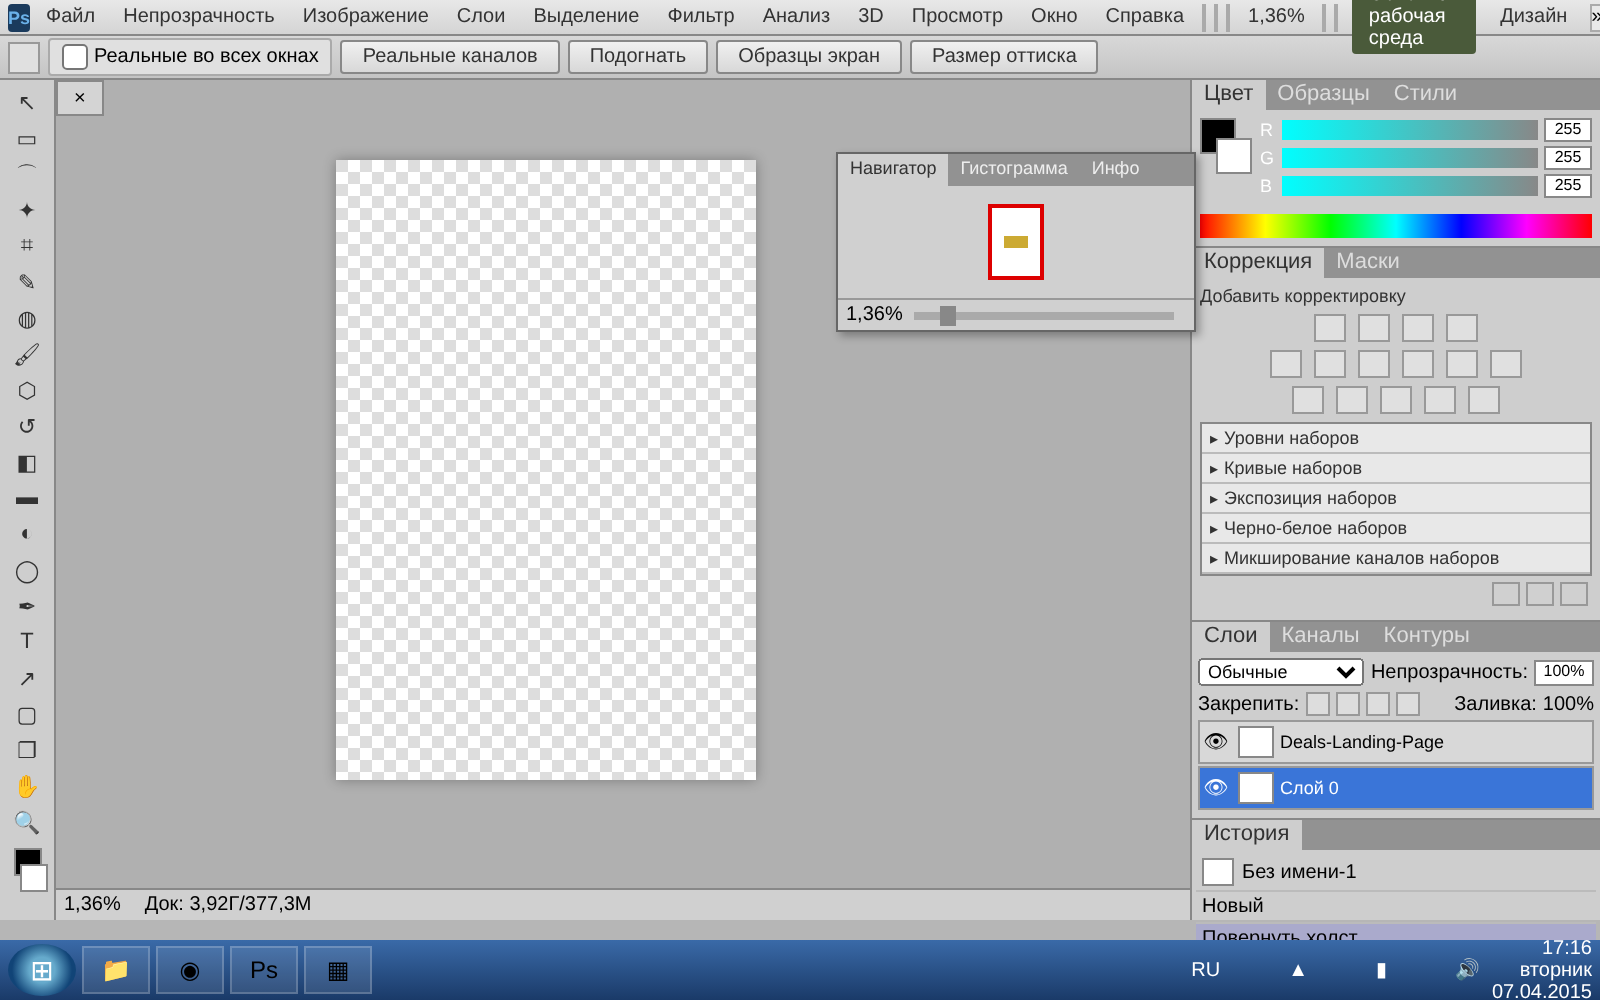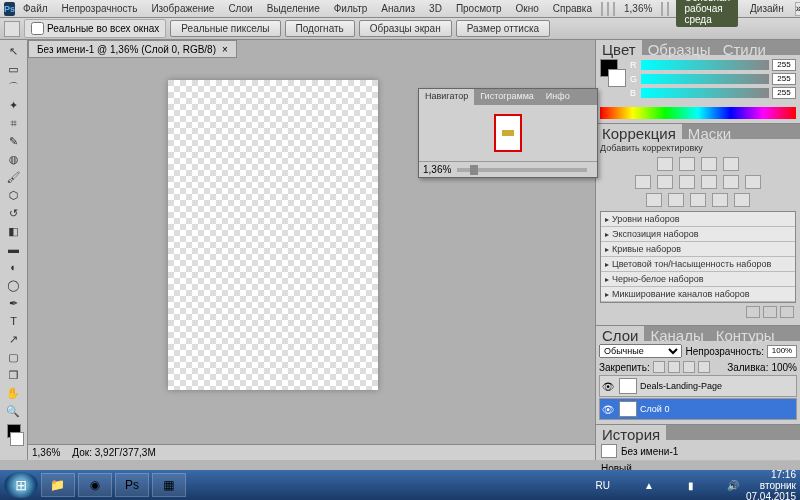--- a/index.html
+++ b/index.html
@@ -19,35 +19,35 @@
 .tools{width:28px;background:#cecece;border-right:1px solid #888;display:flex;flex-direction:column;padding:2px 0;}
 .tools .t{width:24px;height:18px;margin:0 auto;display:flex;align-items:center;justify-content:center;font-size:11px;color:#333;cursor:pointer;}
 .tools .sw{margin-top:4px;display:flex;flex-direction:column;align-items:center;}
 .tools .fg{width:14px;height:14px;background:#000;border:1px solid #888;}
 .tools .bg{width:14px;height:14px;background:#fff;border:1px solid #888;margin-top:-6px;margin-left:6px;}
 .canvas-area{flex:1;background:#b0b0b0;position:relative;}
 .doc-tab{position:absolute;top:0;left:0;height:18px;background:#d4d4d4;border:1px solid #888;padding:2px 8px;display:flex;align-items:center;gap:6px;font-size:9px;}
 .canvas{position:absolute;top:40px;left:140px;width:210px;height:310px;background:repeating-conic-gradient(#fff 0 25%,#ddd 0 50%) 0 0/12px 12px;box-shadow:0 0 6px rgba(0,0,0,.3);}
 .statusbar{position:absolute;bottom:0;left:0;right:0;height:16px;background:#d0d0d0;border-top:1px solid #888;display:flex;align-items:center;padding:0 4px;font-size:9px;gap:12px;}
 
-.nav-panel{position:absolute;top:48px;left:390px;width:180px;background:#d0d0d0;border:1px solid #666;box-shadow:2px 2px 4px rgba(0,0,0,.3);}
+.nav-panel{position:absolute;top:36px;left:390px;width:180px;background:#d0d0d0;border:1px solid #666;box-shadow:2px 2px 4px rgba(0,0,0,.3);}
 .nav-panel .tabs{display:flex;background:#929292;height:16px;}
 .nav-panel .tabs .tab{padding:2px 6px;font-size:9px;color:#eee;}
 .nav-panel .tabs .tab.active{background:#d0d0d0;color:#333;}
 .nav-panel .body{height:56px;display:flex;align-items:center;justify-content:center;background:#d0d0d0;}
 .nav-panel .thumb{width:28px;height:38px;background:#fff;border:2px solid #d00;display:flex;align-items:center;justify-content:center;}
 .nav-panel .thumb .dot{width:12px;height:6px;background:#ca3;}
 .nav-panel .foot{height:16px;border-top:1px solid #999;display:flex;align-items:center;padding:0 4px;font-size:9px;}
 .nav-panel .foot .slider{flex:1;height:4px;background:#aaa;margin:0 6px;position:relative;}
 .nav-panel .foot .slider::after{content:"";position:absolute;left:10%;top:-3px;width:8px;height:10px;background:#888;}
 
 .right{width:205px;background:#cecece;border-left:1px solid #888;display:flex;flex-direction:column;}
 .panel{border-bottom:1px solid #888;}
 .panel .ptabs{display:flex;background:#929292;height:15px;}
-.panel .ptabs .pt{padding:1px 6px;font-size:15px;color:#ddd;}
+.panel .ptabs .pt{padding:1px 6px;font-size:11px;color:#ddd;}
 .panel .ptabs .pt.active{background:#cecece;color:#333;}
 .color-body{padding:4px;display:flex;gap:4px;}
 .color-sw{display:flex;flex-direction:column;}
 .color-sw .c1{width:18px;height:18px;background:#000;border:1px solid #888;}
 .color-sw .c2{width:18px;height:18px;background:#fff;border:1px solid #888;margin-top:-8px;margin-left:8px;}
 .rgb{flex:1;}
 .rgb .row{display:flex;align-items:center;gap:3px;margin-bottom:2px;}
 .rgb .row .lbl{width:8px;font-size:9px;color:#fff;}
 .rgb .row .sl{flex:1;height:10px;background:linear-gradient(to right,#0ff,#888);}
 .rgb .row .val{width:24px;height:12px;background:#fff;border:1px solid #888;font-size:8px;text-align:center;}
@@ -112,21 +112,21 @@
   <div class="mbicon">»</div>
 
 </div>
 
 <div class="optbar">
   <div class="ticon"></div>
   <label class="chk">
       <input type="checkbox" style="">
       <span>Реальные во всех окнах</span>
     </label>
-  <button class="btn">Реальные пикселы</button>
+  <button class="btn">Реальные каналов</button>
   <button class="btn">Подогнать</button>
   <button class="btn">Образцы экран</button>
   <button class="btn">Размер оттиска</button>
 </div>
 
 <div class="main">
 
   <div class="tools">
     <div class="t">↖</div>
     <div class="t">▭</div>
@@ -150,21 +150,20 @@
     <div class="t">✋</div>
     <div class="t">🔍</div>
     <div class="sw">
         <div class="fg"></div>
         <div class="bg"></div>
       </div>
   </div>
 
   <div class="canvas-area">
     <div class="doc-tab">
-      <span>Без имени-1 @ 1,36% (Слой 0, RGB/8)</span>
       <span>×</span>
     </div>
     <div class="canvas"></div>
     <div class="statusbar">
       <span>1,36%</span>
       <span>Док: 3,92Г/377,3М</span>
     </div>
 
     <div class="nav-panel">
       <div class="tabs">
@@ -241,23 +240,22 @@
         </div>
         <div class="irow">
           <div class="ai"></div>
             <div class="ai"></div>
             <div class="ai"></div>
             <div class="ai"></div>
             <div class="ai"></div>
         </div>
         <div class="list">
           <div class="li">Уровни наборов</div>
+          <div class="li">Кривые наборов</div>
           <div class="li">Экспозиция наборов</div>
-          <div class="li">Кривые наборов</div>
-          <div class="li">Цветовой тон/Насыщенность наборов</div>
           <div class="li">Черно-белое наборов</div>
           <div class="li">Микширование каналов наборов</div>
         </div>
         <div class="brow">
             <div class="bi"></div>
             <div class="bi"></div>
             <div class="bi"></div>
           </div>
       </div>
     </div>

